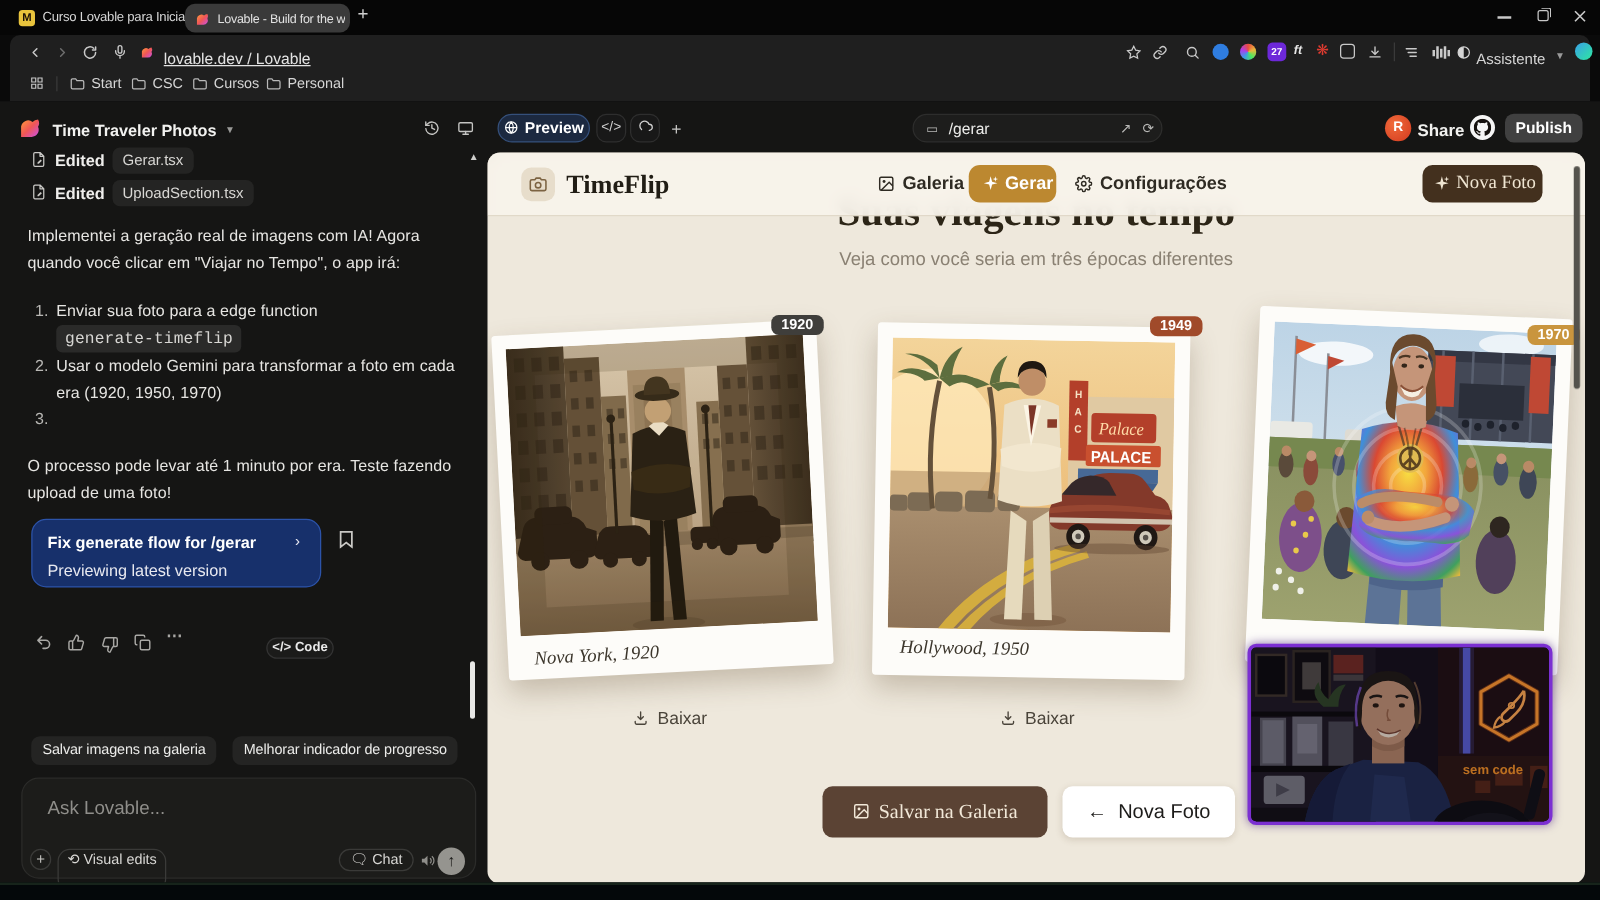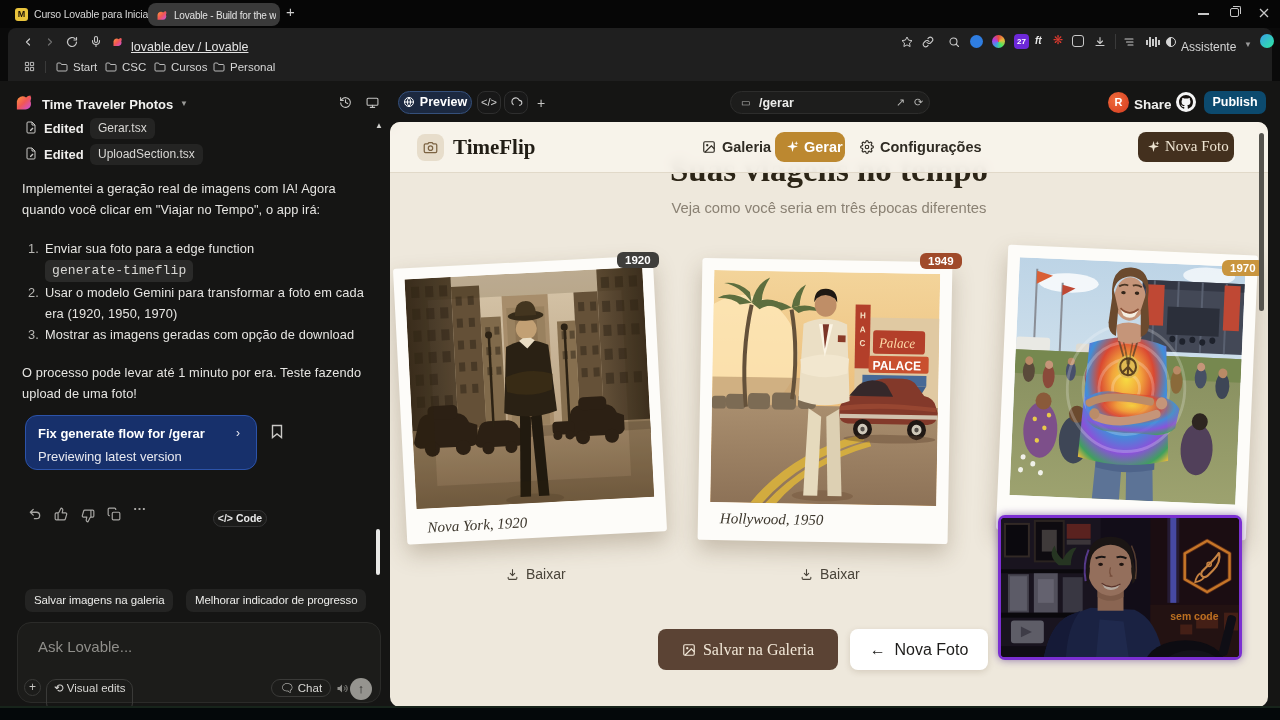--- a/index.html
+++ b/index.html
@@ -18,21 +18,21 @@
   
   #chrome { position:absolute; left:8px; top:28px; width:1264px; height:53px; background:#1f1f1f; border-radius:8px 8px 0 0; }
   .url { position:absolute; left:111px; top:12px; font-size:12.5px; color:#e4e4e4;text-decoration:underline; }
   .bktxt { position:absolute; top:33px; color:#d5d5d5; font-size:11.5px; }
 
   
   #app { position:absolute; left:0; top:81px; width:1280px; height:625px; background:#151514; overflow:hidden; }
   .pill-preview { position:absolute; left:398px; top:10px; width:74px; height:23px; background:#1c2940; border:1px solid #35507b; border-radius:12px; color:#fff; font-size:12.5px; font-weight:bold; text-align:center; line-height:21px; }
   .sqbtn { position:absolute; top:10px; width:24px; height:23px; border:1px solid #2e2e2e; border-radius:8px; color:#cfcfcf; font-size:11px; text-align:center; line-height:21px; background:#181818; }
   .urlpill { position:absolute; left:730px; top:10px; width:200px; height:23px; background:#1d1d1c; border:1px solid #2d2d2c; border-radius:12px; }
-  .pubbtn { position:absolute; left:1204px; top:10px; width:62px; height:23px; background:#0c4a6e; border-radius:7px; color:#fff; font-size:12.5px; font-weight:bold; text-align:center; line-height:23px; }
+  .pubbtn { position:absolute; left:1204px; top:10px; width:62px; height:23px; background:#404040; border-radius:7px; color:#fff; font-size:12.5px; font-weight:bold; text-align:center; line-height:23px; }
 
   
   .chattxt { position:absolute; left:22px; width:345px; font-size:12.8px; line-height:20.5px; color:#e6e5e2; letter-spacing:.1px; }
   .chip { position:absolute; height:21px; background:#242423; border-radius:6px; color:#d8d7d4; font-size:12px; line-height:21px; padding:0 8px; }
   .codechip { display:inline-block; background:#2a2a29; border-radius:5px; font-family:"Liberation Mono",monospace; font-size:13px; padding:1px 7px; color:#d8d7d4; }
   .bluebox { position:absolute; left:25px; top:334px; width:232px; height:55px; background:#17306b; border:1px solid #2c53a9; border-radius:12px; }
   .codepill { position:absolute; left:213px; top:385px; width:54px; height:17px; background:#1b1b1a; border:1px solid #333; border-radius:9px; color:#e8e8e8; font-size:10.5px; font-weight:bold; text-align:center; line-height:15px;margin-top:44px; }
   .act { position:absolute; top:423px; color:#a8a7a4; font-size:13px; }
   .sugg { position:absolute; top:508px; height:23px; background:#242423; border-radius:7px; color:#ececea; font-size:11.5px; font-weight:500; line-height:23px; padding:0 9px; letter-spacing:-0.1px; }
   #askbox { position:absolute; left:17px; top:541px; width:364px; height:81px; background:#1c1c1a; border:1px solid #2b2b29; border-radius:14px; }
@@ -181,21 +181,21 @@
           <circle cx="12" cy="12" r="9" fill="none" stroke="#fff" stroke-width="2"></circle>
           <path d="M3 12h18 M12 3a14 14 0 0 1 0 18 M12 3a14 14 0 0 0 0 18" fill="none" stroke="#fff" stroke-width="2"></path>
         </svg>Preview</div>
     <div class="sqbtn" style="left:477px">&lt;/&gt;</div>
     <div class="sqbtn" style="left:504px"><svg style="vertical-align:-2px" width="13" height="13" viewBox="0 0 24 24">
           <path d="M17.5 19a4.5 4.5 0 1 0-.4-9A7 7 0 1 0 6 17.7" fill="none" stroke="#cfcfcf" stroke-width="2" stroke-linecap="round"></path>
         </svg></div>
     <div class="abs" style="left:537px;top:14px;color:#c5c5c3;font-size:14px">+</div>
     <div class="urlpill">
       <div class="abs" style="left:10px;top:5px;color:#b9b9b7;font-size:10px">▭</div>
-      <div class="abs" style="left:28px;top:4px;color:#ececea;font-size:12.5px;font-weight:bold">/gerar</div>
+      <div class="abs" style="left:28px;top:4px;color:#ececea;font-size:12.5px;font-weight:normal">/gerar</div>
       <div class="abs" style="left:165px;top:4px;color:#b9b9b7;font-size:11px">↗</div>
       <div class="abs" style="left:183px;top:4px;color:#b9b9b7;font-size:11px">⟳</div>
     </div>
     <div class="abs" style="left:1108px;top:11px;width:21px;height:21px;border-radius:50%;background:radial-gradient(circle at 35% 35%,#f06a3a,#d33a1f);color:#fff;font-size:11px;font-weight:bold;text-align:center;line-height:21px">R</div>
     <div class="abs" style="left:1134px;top:16px;font-size:13.5px;font-weight:bold;color:#f0f0ee">Share</div>
     <div class="abs" style="left:1176px;top:11px;width:20px;height:20px;border-radius:50%;background:#f5f5f5"></div>
     <svg class="abs" style="left:1179px;top:14px" width="14" height="14" viewBox="0 0 16 16">
         <path fill="#15110e" d="M8 0C3.58 0 0 3.58 0 8c0 3.54 2.29 6.53 5.47 7.59.4.07.55-.17.55-.38 0-.19-.01-.82-.01-1.49-2.01.37-2.53-.49-2.69-.94-.09-.23-.48-.94-.82-1.13-.28-.15-.68-.52-.01-.53.63-.01 1.08.58 1.23.82.72 1.21 1.87.87 2.33.66.07-.52.28-.87.51-1.07-1.78-.2-3.64-.89-3.64-3.95 0-.87.31-1.59.82-2.15-.08-.2-.36-1.02.08-2.12 0 0 .67-.21 2.2.82.64-.18 1.32-.27 2-.27s1.36.09 2 .27c1.53-1.04 2.2-.82 2.2-.82.44 1.1.16 1.92.08 2.12.51.56.82 1.27.82 2.15 0 3.07-1.87 3.75-3.65 3.95.29.25.54.73.54 1.48 0 1.07-.01 1.93-.01 2.2 0 .21.15.46.55.38A8.01 8.01 0 0 0 16 8c0-4.42-3.58-8-8-8z"></path>
       </svg>
     <div class="pubbtn">Publish</div>
@@ -213,21 +213,20 @@
     <div class="abs" style="left:44px;top:66px;font-size:13px;font-weight:bold;color:#efeeec">Edited</div>
     <div class="chip" style="left:90px;top:63px">UploadSection.tsx</div>
     <div class="abs" style="left:375px;top:40px;color:#cfcfcd;font-size:8px">▲</div>
 
     <div class="chattxt" style="top:98px">Implementei a geração real de imagens com IA! Agora quando você clicar em "Viajar no Tempo", o app irá:</div>
     <div class="chattxt" style="top:158px;left:28px;width:20px;color:#b9b8b5">1.</div>
     <div class="chattxt" style="top:158px;left:45px;width:330px">Enviar sua foto para a edge function<br><span class="codechip">generate-timeflip</span></div>
     <div class="chattxt" style="top:202px;left:28px;width:20px;color:#b9b8b5">2.</div>
     <div class="chattxt" style="top:202px;left:45px;width:330px">Usar o modelo Gemini para transformar a foto em cada era (1920, 1950, 1970)</div>
     <div class="chattxt" style="top:244px;left:28px;width:20px;color:#b9b8b5">3.</div>
-    <div class="chattxt" style="top:244px;left:45px;width:330px">Mostrar as imagens geradas com opção de download</div>
     <div class="chattxt" style="top:282px">O processo pode levar até 1 minuto por era. Teste fazendo upload de uma foto!</div>
 
     <div class="bluebox">
       <div class="abs" style="left:12px;top:10px;font-size:13px;font-weight:bold;color:#fff">Fix generate flow for /gerar</div>
       <div class="abs" style="left:210px;top:10px;font-size:12px;color:#e8e8f2">›</div>
       <div class="abs" style="left:12px;top:33px;font-size:13px;color:#e8e9f0">Previewing latest version</div>
     </div>
     <svg class="abs" style="left:271px;top:343px" width="12" height="15" viewBox="0 0 12 15">
         <path d="M1.5 1.5 h9 v12 l-4.5,-3.5 l-4.5,3.5 Z" fill="none" stroke="#c9c8c5" stroke-width="1.4"></path>
       </svg>

